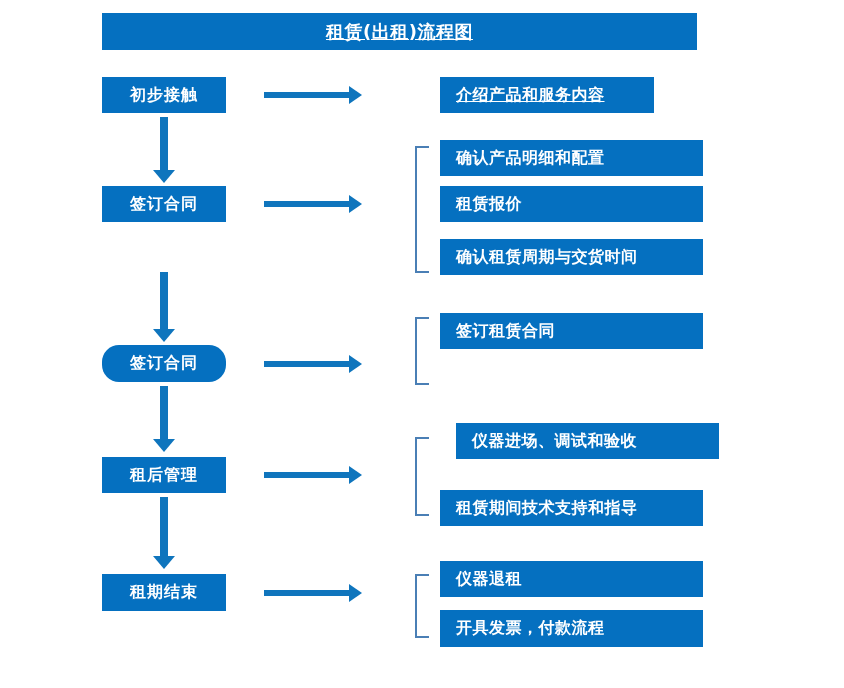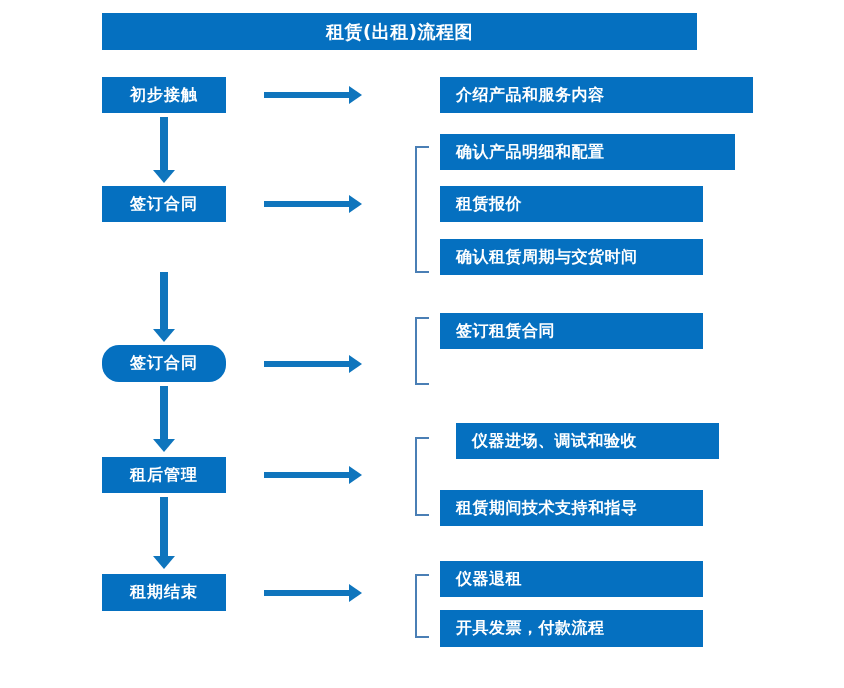--- a/index.html
+++ b/index.html
@@ -33,20 +33,21 @@
     height: 37px;
     background: #0570c0;
     color: #ffffff;
     font-size: 18px;
     font-weight: bold;
     display: flex;
     align-items: center;
     justify-content: center;
     letter-spacing: 0.5px;
     box-sizing: border-box;
+    text-decoration: underline;
   }
 
   
   .node {
     position: absolute;
     background: #0570c0;
     color: #ffffff;
     font-weight: bold;
     font-size: 16px;
     display: flex;
@@ -124,37 +125,37 @@
 
   <div class="title-bar">租赁(出租)流程图</div>
 
   <div class="node left" style="left:102px; top:77px; width:124px; height:36px;">初步接触</div>
 
   <div class="arrow-h" style="left:264px; top:86px; width:98px;">
     <div class="shaft" style="width:86px;"></div>
     <div class="head" style="left:85px;"></div>
   </div>
 
-  <div class="node right" style="left:440px; top:77px; width:313px; height:36px;">介绍产品和服务内容</div>
+  <div class="node right" style="left:440px; top:77px; width:214px; height:36px;text-decoration:underline;">介绍产品和服务内容</div>
 
   <div class="arrow-v" style="left:153px; top:117px; height:66px;">
     <div class="shaft" style="height:53px;"></div>
     <div class="head" style="top:53px;"></div>
   </div>
 
   <div class="node left" style="left:102px; top:186px; width:124px; height:36px;">签订合同</div>
 
   <div class="arrow-h" style="left:264px; top:195px; width:98px;">
     <div class="shaft" style="width:86px;"></div>
     <div class="head" style="left:85px;"></div>
   </div>
 
   <div class="bracket" style="left:415px; top:146px; height:127px;"></div>
 
-  <div class="node right" style="left:440px; top:134px; width:295px; height:36px;">确认产品明细和配置</div>
+  <div class="node right" style="left:440px; top:140px; width:263px; height:36px;">确认产品明细和配置</div>
 
   <div class="node right" style="left:440px; top:186px; width:263px; height:36px;">租赁报价</div>
 
   <div class="node right" style="left:440px; top:239px; width:263px; height:36px;">确认租赁周期与交货时间</div>
 
   <div class="arrow-v" style="left:153px; top:272px; height:70px;">
     <div class="shaft" style="height:57px;"></div>
     <div class="head" style="top:57px;"></div>
   </div>
 

